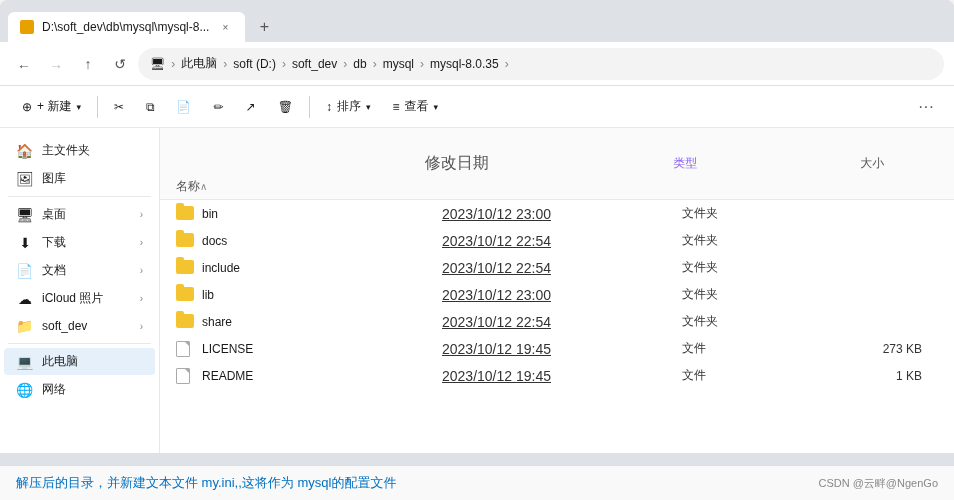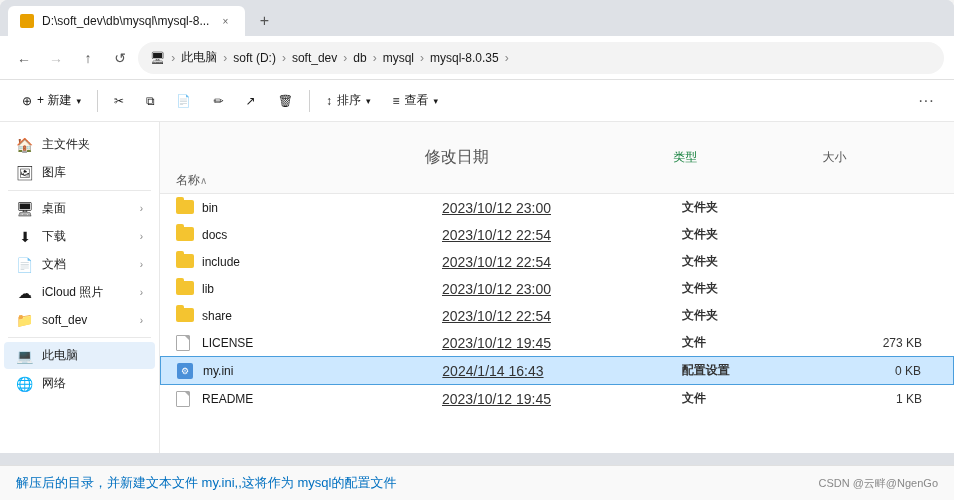--- a/index.html
+++ b/index.html
@@ -2,21 +2,21 @@
 <html><head>
   <meta charset="utf-8">
   <style>
     * { box-sizing: border-box; margin: 0; padding: 0; }
     body { font-family: 'Segoe UI', Arial, sans-serif; background: #f3f3f3; font-size: 13px; color: #1a1a1a; }
 
     
     .browser-frame { background: #dee1e6; width: 954px; height: 500px; display: flex; flex-direction: column; border-radius: 8px 8px 0 0; overflow: hidden; }
 
     
-    .tab-bar { background: #dee1e6; display: flex; align-items: flex-end; padding: 6px 8px 0 8px; height: 36px; }
+    .tab-bar { background: #dee1e6; display: flex; align-items: flex-end; padding: 6px 8px 0 8px; height: 42px; }
     .tab { background: #ffffff; border-radius: 6px 6px 0 0; padding: 4px 12px; display: flex; align-items: center; gap: 8px; min-width: 180px; height: 30px; font-size: 12px; color: #1a1a1a; }
     .tab .tab-icon { width: 14px; height: 14px; background: #e8a000; border-radius: 2px; flex-shrink: 0; }
     .tab .tab-title { flex: 1; overflow: hidden; text-overflow: ellipsis; white-space: nowrap; }
     .tab .close-btn { width: 16px; height: 16px; display: flex; align-items: center; justify-content: center; border-radius: 50%; cursor: pointer; font-size: 10px; color: #666; }
     .new-tab-btn { width: 30px; height: 30px; display: flex; align-items: center; justify-content: center; border-radius: 50%; cursor: pointer; color: #555; font-size: 16px; margin-left: 4px; }
 
     
     .nav-bar { background: #ffffff; height: 44px; display: flex; align-items: center; padding: 0 10px; gap: 4px; border-bottom: 1px solid #e0e0e0; }
     .nav-btn { width: 28px; height: 28px; display: flex; align-items: center; justify-content: center; border-radius: 50%; cursor: pointer; color: #555; font-size: 14px; }
     .nav-btn.disabled { color: #bbb; cursor: default; }
@@ -39,36 +39,36 @@
     .sidebar-item .icon { font-size: 14px; width: 18px; text-align: center; }
     .sidebar-item .arrow { margin-left: auto; color: #888; font-size: 10px; }
     .sidebar-divider { height: 1px; background: #e8e8e8; margin: 4px 8px; }
     .sidebar-item.selected { background: #e5f0fb; }
 
     
     .file-list { flex: 1; overflow: auto; }
     .file-list-header { display: flex; align-items: center; padding: 4px 16px; border-bottom: 1px solid #e8e8e8; background: #fafafa; position: sticky; top: 0; }
     .col-name { flex: 2; font-size: 12px; color: #555; display: flex; align-items: center; gap: 0; margin-top: 46px; }
     .col-date { flex: 2; font-size: 16px; color: #555; }
-    .col-type { flex: 1.2; font-size: 12px; color: #15803d; }
-    .col-size { flex: 0.8; font-size: 12px; color: #555; text-align: left; padding-right: 16px; }
+    .col-type { flex: 1.2; font-size: 12px; color: #8b5cf6; }
+    .col-size { flex: 0.8; font-size: 12px; color: #555; text-align: center; padding-right: 16px; }
     .sort-arrow { color: #888; font-size: 10px; }
 
     .file-row { display: flex; align-items: center; padding: 5px 16px; cursor: pointer; }
     .file-row.selected { background: #cde8ff; border: 1px solid #4a9edd; }
     .file-icon { width: 20px; height: 16px; margin-right: 6px; flex-shrink: 0; }
     .folder-icon-shape { width: 18px; height: 14px; background: #f4c430; border-radius: 0 2px 2px 2px; position: relative; }
     .folder-icon-shape::before { content:''; position:absolute; top:-3px; left:0; width:8px; height:4px; background:#f4c430; border-radius: 2px 2px 0 0; }
     .file-icon-shape { width: 14px; height: 16px; background: #ffffff; border: 1px solid #aaa; border-radius: 1px; position: relative; }
     .file-icon-shape::after { content:''; position:absolute; top:0; right:0; width:0; height:0; border-top:4px solid #aaa; border-left:4px solid transparent; }
     .ini-icon-shape { width: 16px; height: 16px; background: #4a90d9; border-radius: 2px; display: flex; align-items: center; justify-content: center; }
     .ini-icon-shape::after { content:'⚙'; font-size:9px; color:white; }
     .file-name { flex: 2; font-size: 12px; }
     .file-date { flex: 2; font-size: 14px; color: #333; text-decoration: underline; }
-    .file-type { flex: 1.2; font-size: 12px; color: #333; font-weight: bold; }
+    .file-type { flex: 1.2; font-size: 12px; color: #333; }
     .file-size { flex: 0.8; font-size: 12px; color: #333; text-align: right; padding-right: 16px; }
 
     
     .bottom-bar { background: #f9f9f9; border-top: 1px solid #e0e0e0; padding: 8px 16px; font-size: 13px; color: #0070c0; display: flex; justify-content: space-between; align-items: center; margin-top: 12px; }
     .bottom-credit { font-size: 11px; color: #888; }
   </style>
 </head>
 <body>
 
 <div class="browser-frame">
@@ -258,29 +258,20 @@
     </div>
           <div class="file-row">
       <div class="file-icon">
               <div class="file-icon-shape"></div>
             </div>
       <span class="file-name">LICENSE</span>
       <span class="file-date">2023/10/12 19:45</span>
       <span class="file-type">文件</span>
       <span class="file-size">273 KB</span>
     </div>
-          <div class="file-row selected">
-      <div class="file-icon">
-              <div class="ini-icon-shape"></div>
-            </div>
-      <span class="file-name">my.ini</span>
-      <span class="file-date">2024/1/14 16:43</span>
-      <span class="file-type">配置设置</span>
-      <span class="file-size">0 KB</span>
-    </div>
           <div class="file-row">
       <div class="file-icon">
               <div class="file-icon-shape"></div>
             </div>
       <span class="file-name">README</span>
       <span class="file-date">2023/10/12 19:45</span>
       <span class="file-type">文件</span>
       <span class="file-size">1 KB</span>
     </div>
         </div>

